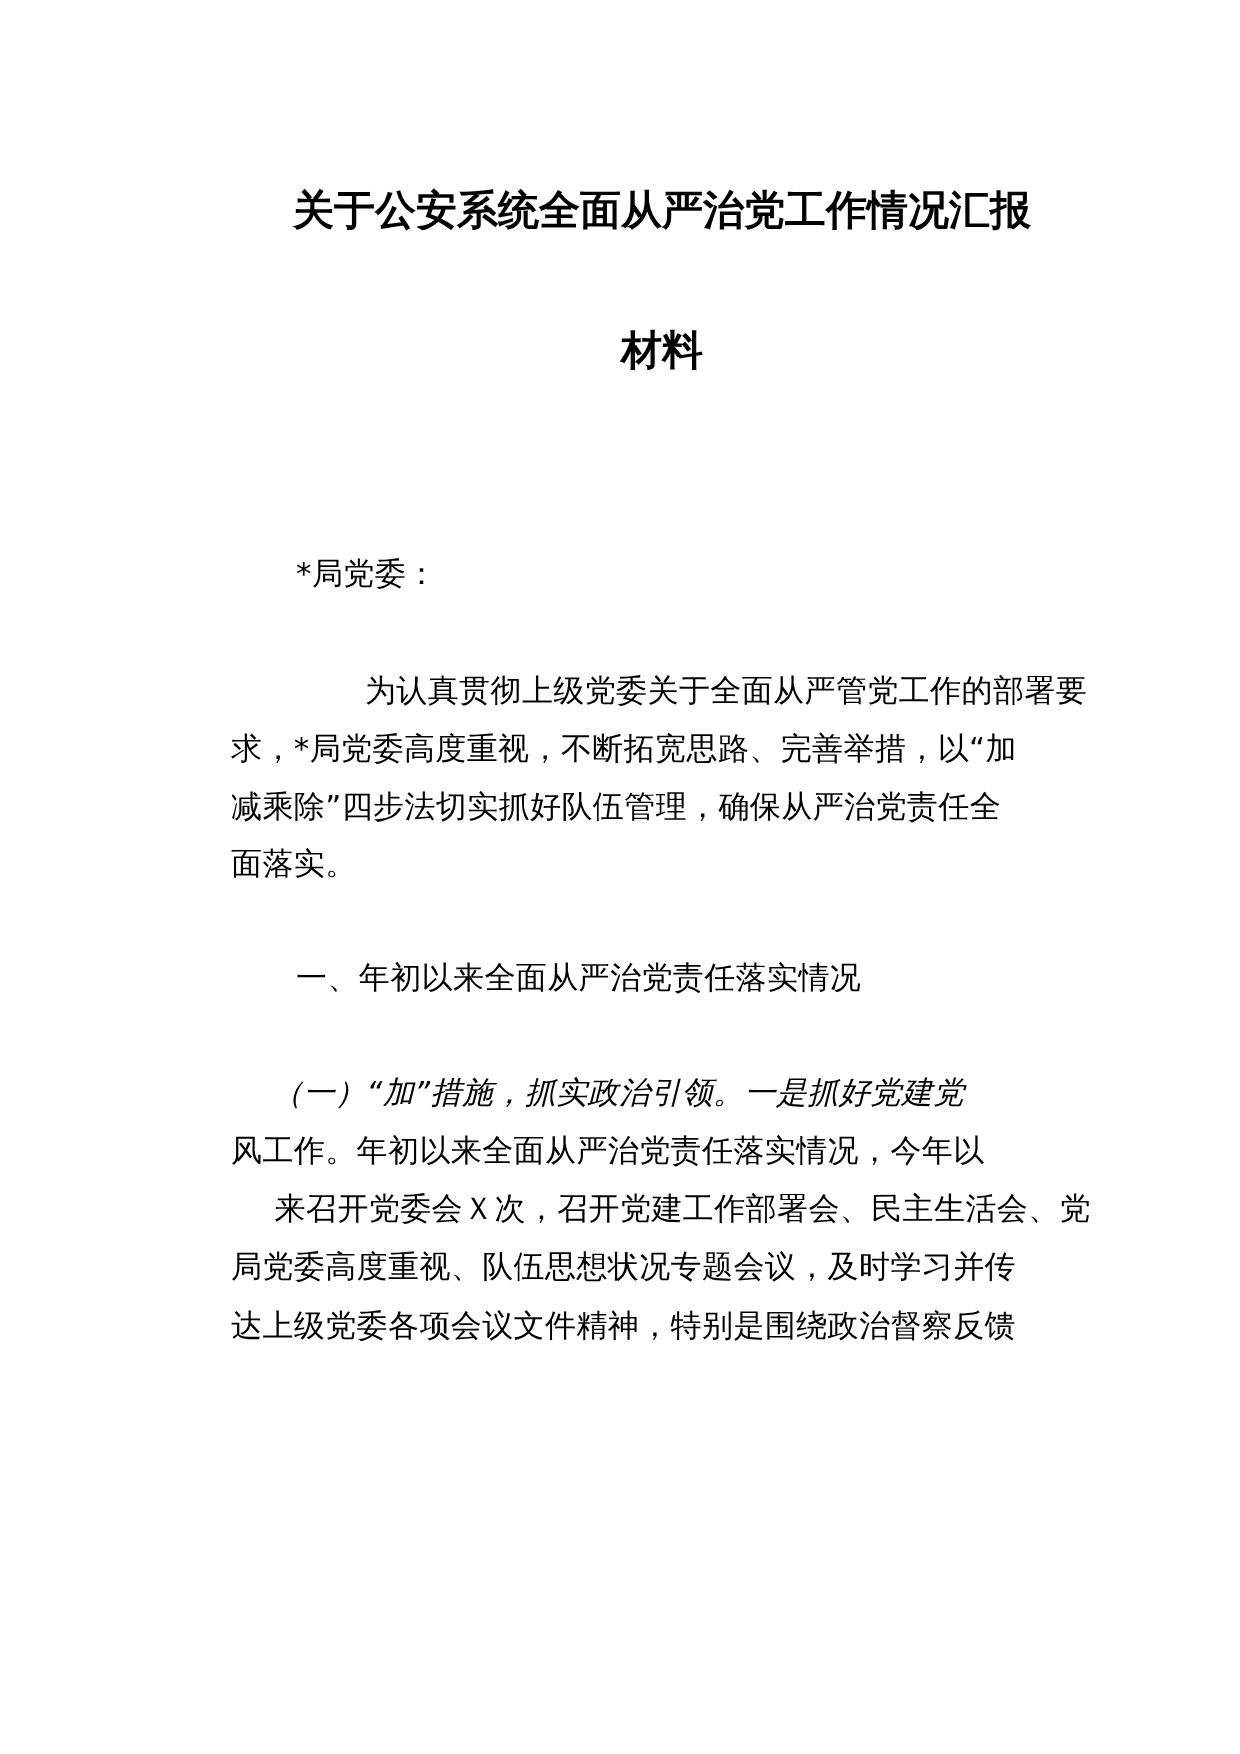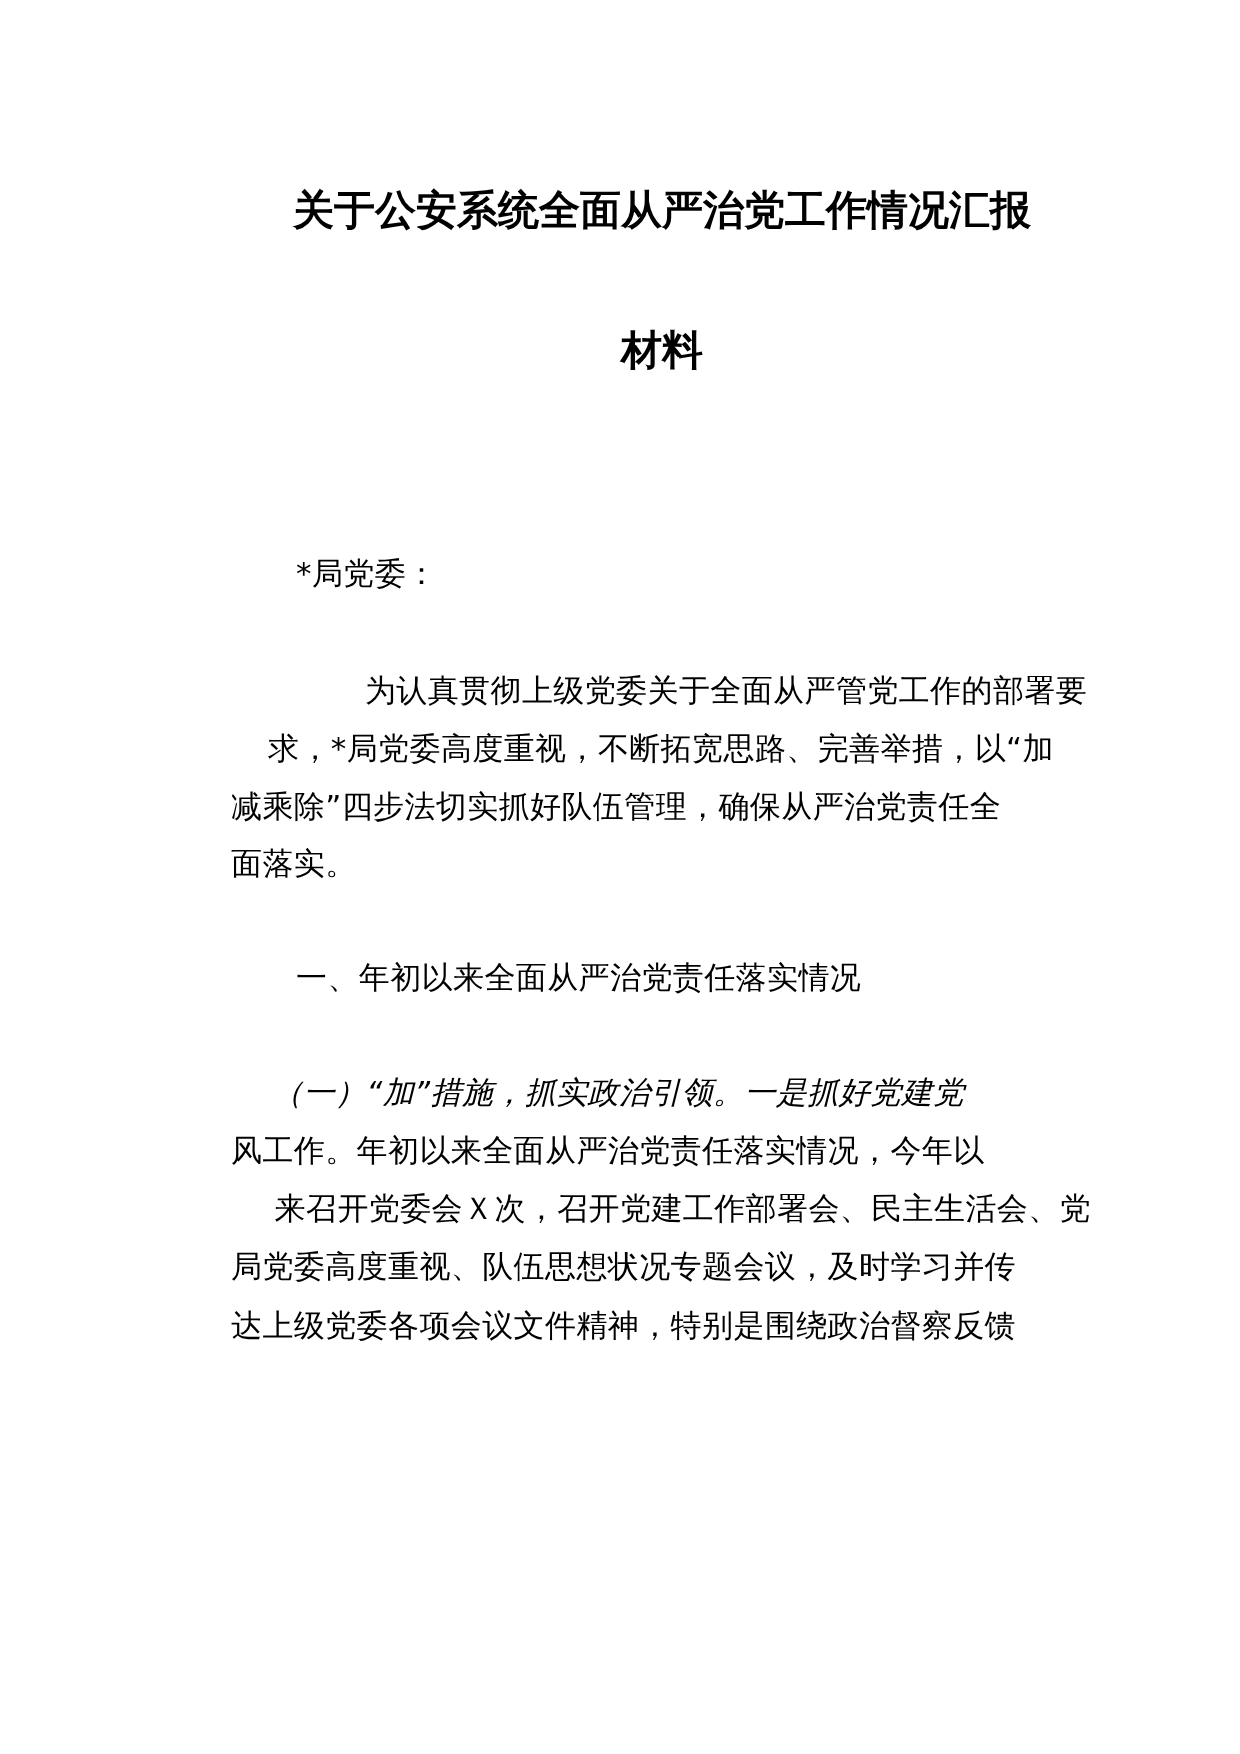--- a/index.html
+++ b/index.html
@@ -51,21 +51,21 @@
 <body>
 
 <div class="page">
 
   <div class="title-line" style="top:186px;">关于公安系统全面从严治党工作情况汇报</div>
   <div class="title-line" style="top:326px;">材料</div>
 
   <div class="body-line indent" style="top:553px;">*局党委：</div>
 
   <div class="body-line indent" style="top:670px;text-align:center;">为认真贯彻上级党委关于全面从严管党工作的部署要</div>
-  <div class="body-line" style="top:728px;text-align:center;">求，*局党委高度重视，不断拓宽思路、完善举措，以“加</div>
+  <div class="body-line" style="top:728px;">求，*局党委高度重视，不断拓宽思路、完善举措，以“加</div>
   <div class="body-line" style="top:786px;">减乘除”四步法切实抓好队伍管理，确保从严治党责任全</div>
   <div class="body-line" style="top:843px;">面落实。</div>
 
   <div class="body-line indent" style="top:957px;">一、年初以来全面从严治党责任落实情况</div>
 
   <div class="body-line" style="top:1072px; left:230px;font-style:italic;">（一）“加”措施，抓实政治引领。一是抓好党建党</div>
   <div class="body-line" style="top:1130px;">风工作。年初以来全面从严治党责任落实情况，今年以</div>
   <div class="body-line" style="top:1188px;text-align:right;">来召开党委会Ｘ次，召开党建工作部署会、民主生活会、党</div>
   <div class="body-line" style="top:1246px;">局党委高度重视、队伍思想状况专题会议，及时学习并传</div>
   <div class="body-line" style="top:1305px;">达上级党委各项会议文件精神，特别是围绕政治督察反馈</div>

